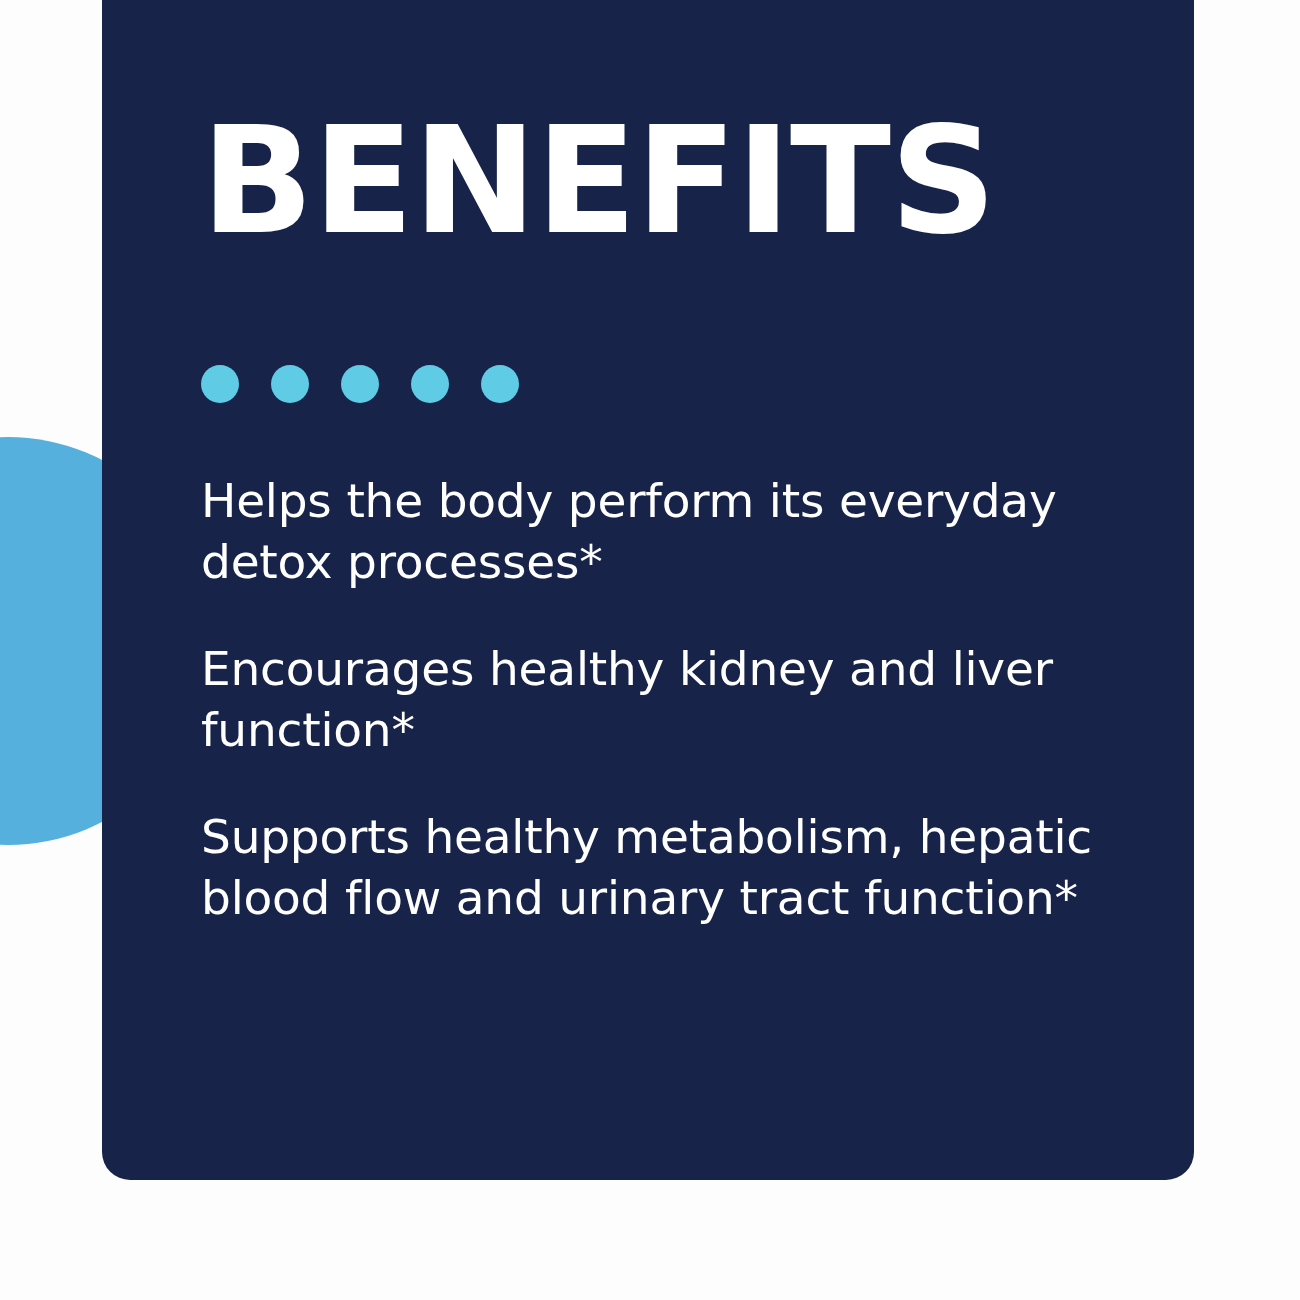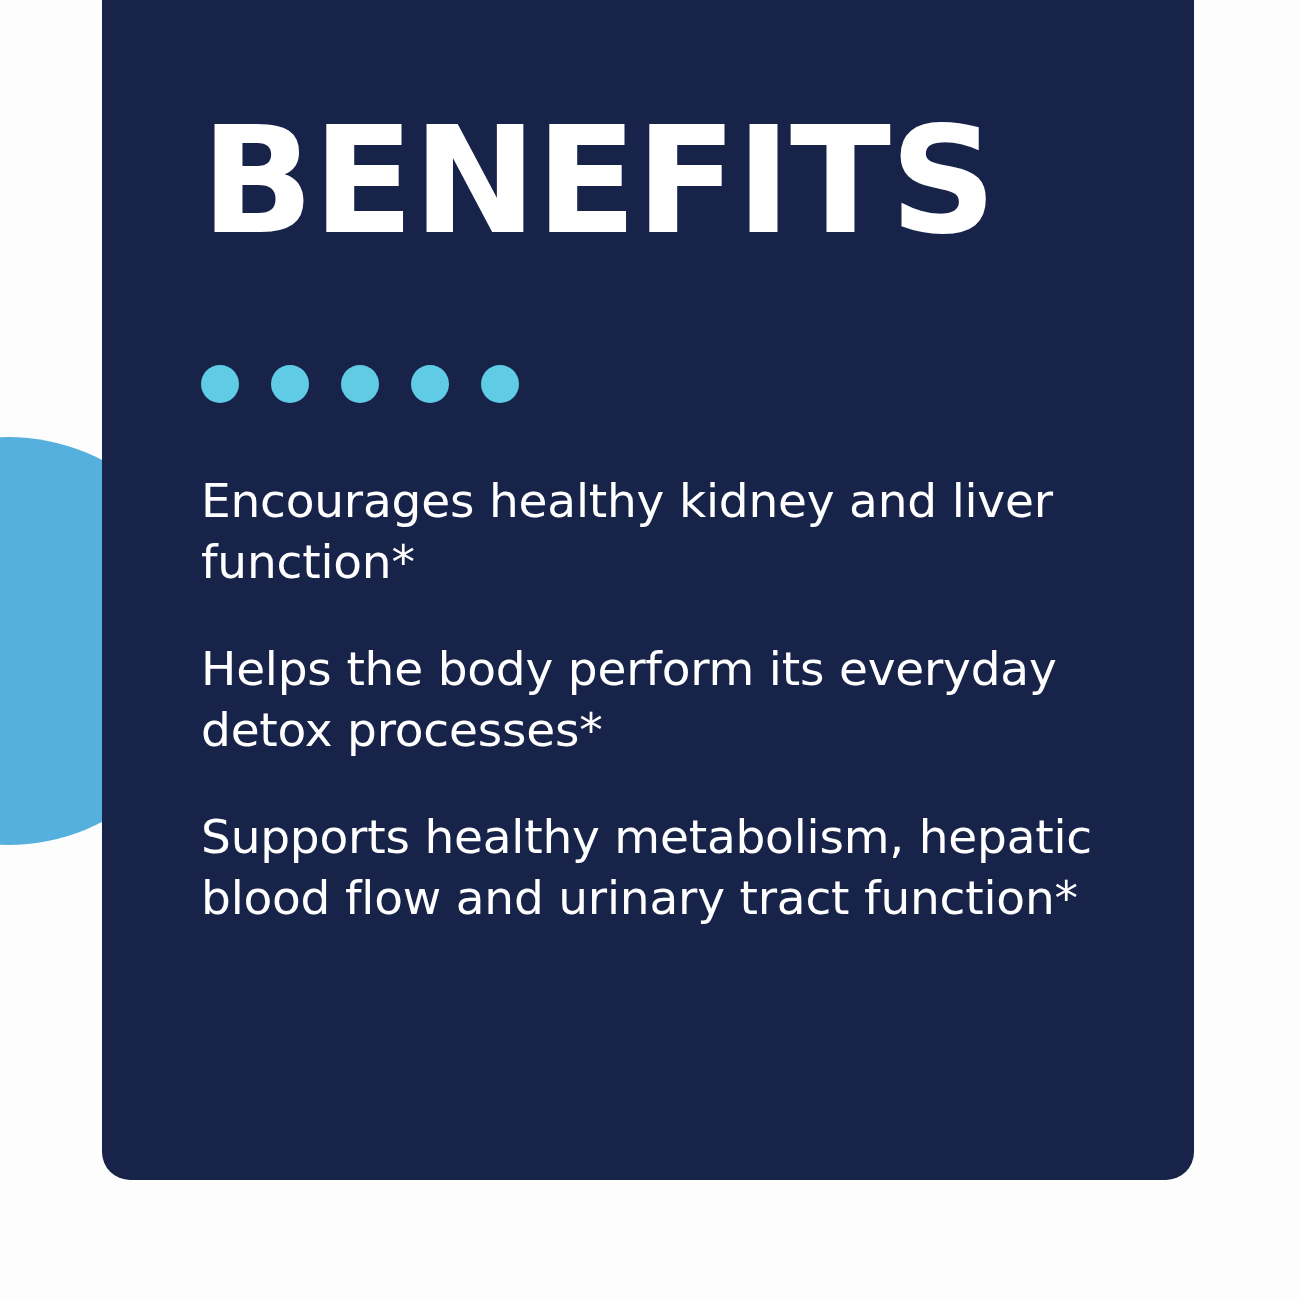--- a/index.html
+++ b/index.html
@@ -130,21 +130,21 @@
 
       <div class="dot-row">
         <span class="dot"></span>
         <span class="dot"></span>
         <span class="dot"></span>
         <span class="dot"></span>
         <span class="dot"></span>
       </div>
 
       <ul class="benefits">
+        <li class="benefit">Helps the body perform its everyday detox processes*</li>
         <li class="benefit">Encourages healthy kidney and liver function*</li>
-        <li class="benefit">Helps the body perform its everyday detox processes*</li>
         <li class="benefit">Supports healthy metabolism, hepatic blood flow and urinary tract function*</li>
       </ul>
 
     </div>
   </div>
 
 </div>
 
 </body></html>

